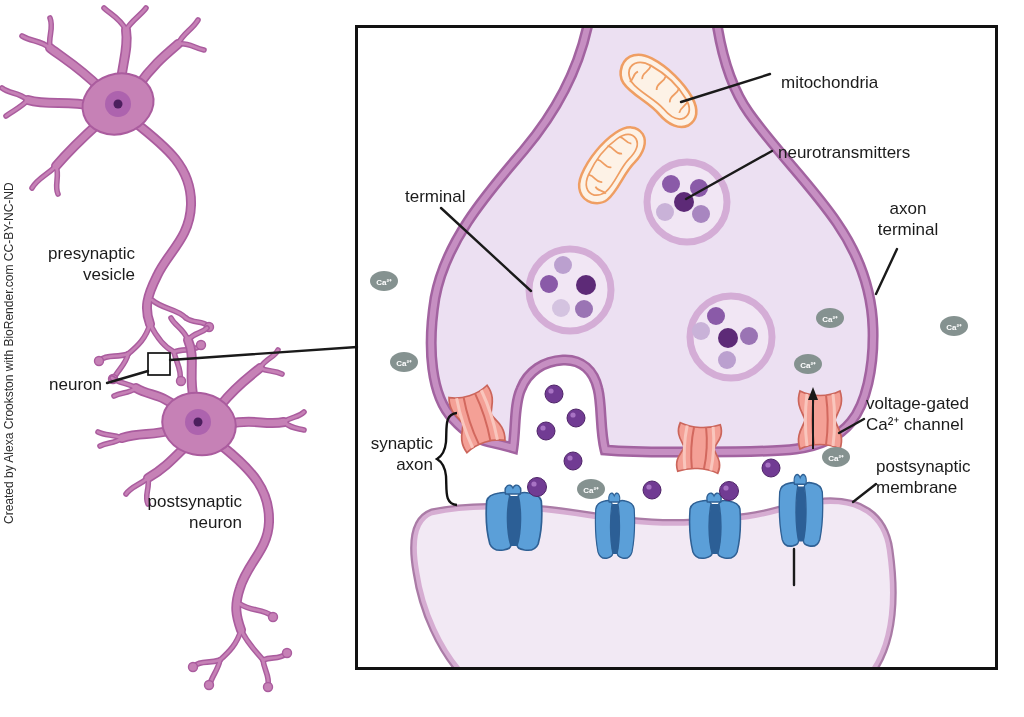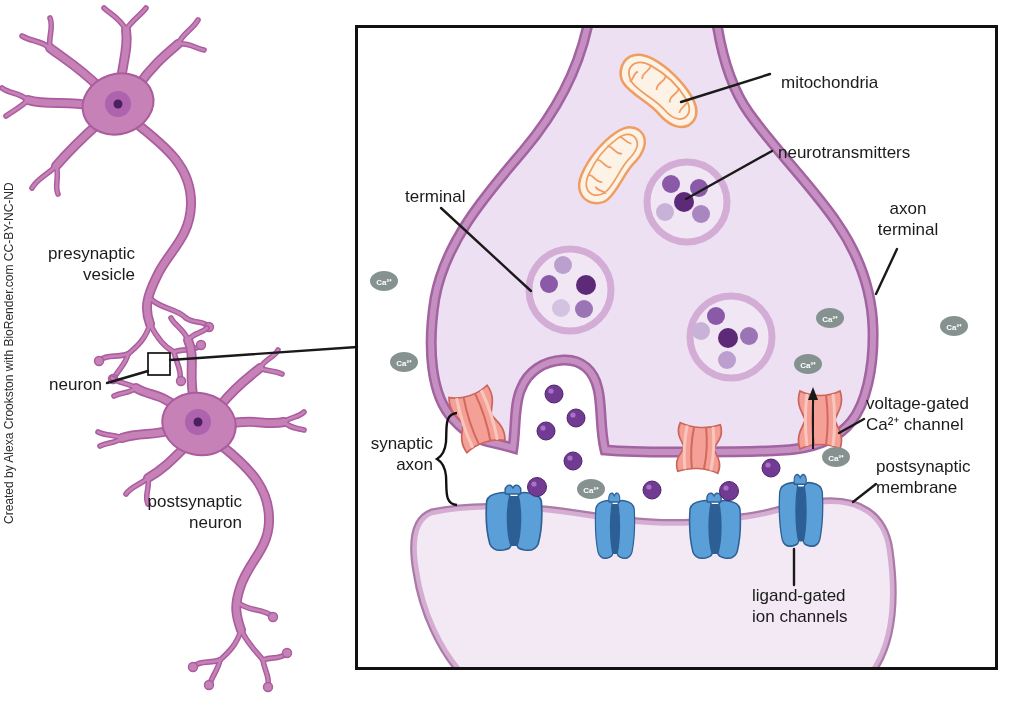--- a/index.html
+++ b/index.html
@@ -258,22 +258,20 @@
 
 <div class="label" style="left:405px;top:186px;">terminal</div>
 <div class="label" style="left:781px;top:72px;">mitochondria</div>
 <div class="label" style="left:778px;top:142px;">neurotransmitters</div>
 <div class="label c" style="left:872px;top:198px;width:72px;">axon
 terminal</div>
 <div class="label" style="left:866px;top:393px;">voltage-gated
 Ca²⁺ channel</div>
 <div class="label" style="left:876px;top:456px;">postsynaptic
 membrane</div>
-<div class="label" style="left:752px;top:585px;">ligand-gated
-ion channels</div>
 <div class="label r" style="left:360px;top:433px;width:73px;">synaptic
 axon</div>
 
 <div class="ca" style="left:370px;top:271px;">Ca²⁺</div>
 <div class="ca" style="left:390px;top:352px;">Ca²⁺</div>
 <div class="ca" style="left:577px;top:479px;">Ca²⁺</div>
 <div class="ca" style="left:794px;top:354px;">Ca²⁺</div>
 <div class="ca" style="left:816px;top:308px;">Ca²⁺</div>
 <div class="ca" style="left:940px;top:316px;">Ca²⁺</div>
 <div class="ca" style="left:822px;top:447px;">Ca²⁺</div>

